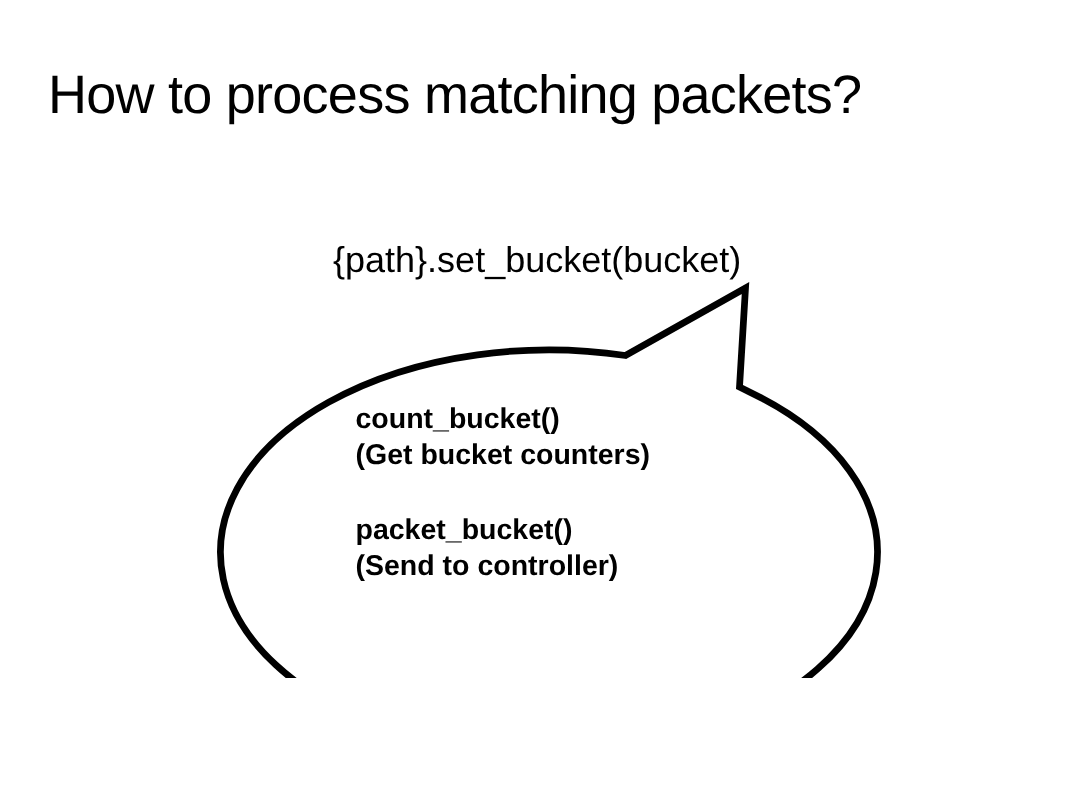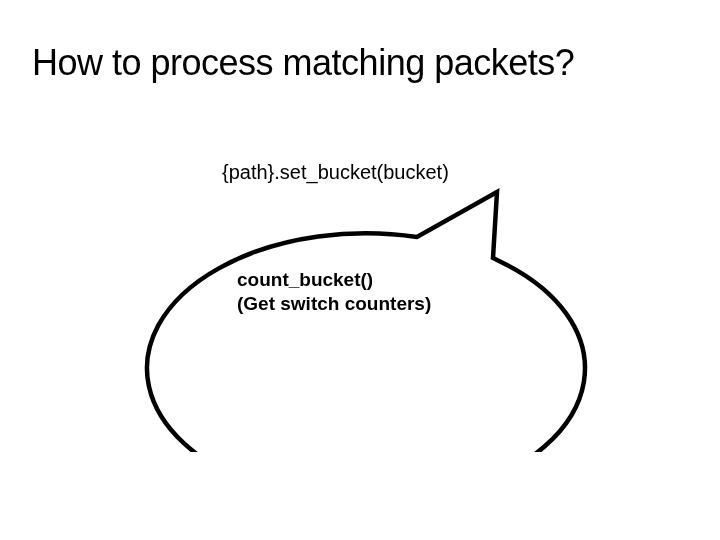--- a/index.html
+++ b/index.html
@@ -18,21 +18,21 @@
     top: 42px;
     font-size: 36px;
     line-height: 1.15;
     white-space: nowrap;
     letter-spacing: -0.5px;
   }
   .code-annotation {
     position: absolute;
     left: 222px;
     top: 160px;
-    font-size: 20px;
+    font-size: 24px;
     line-height: 1.2;
     white-space: nowrap;
   }
   .bubble-svg {
     position: absolute;
     left: 0;
     top: 0;
   }
   .bubble-text {
     position: absolute;
@@ -62,21 +62,25 @@
 
   <div class="code-annotation">{path}.set_bucket(bucket)</div>
 
   <svg class="bubble-svg" width="720" height="540" viewBox="0 0 720 540" aria-hidden="true">
     <path d="M 417 237 A 219 135 0 1 0 507 265 L 493 258 L 497 192 Z" fill="#ffffff" stroke="#000000" stroke-width="4.5" stroke-linejoin="miter"></path>
   </svg>
 
   <div class="bubble-text">
     <div class="bubble-group">
       <div class="bubble-line">count_bucket()</div>
-      <div class="bubble-line">(Get switch counters)</div>
+      <div class="bubble-line">(Get bucket counters)</div>
+    </div>
+    <div class="bubble-group">
+      <div class="bubble-line">packet_bucket()</div>
+      <div class="bubble-line">(Send to controller)</div>
     </div>
     <div class="bubble-group">
     </div>
   </div>
 
   <div class="page-number">21</div>
 
 </div>
 
 </body></html>

